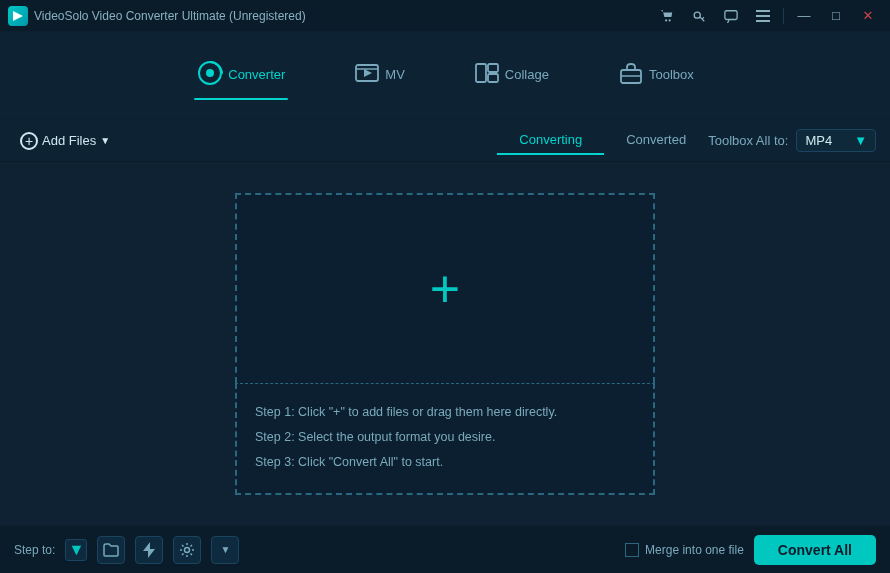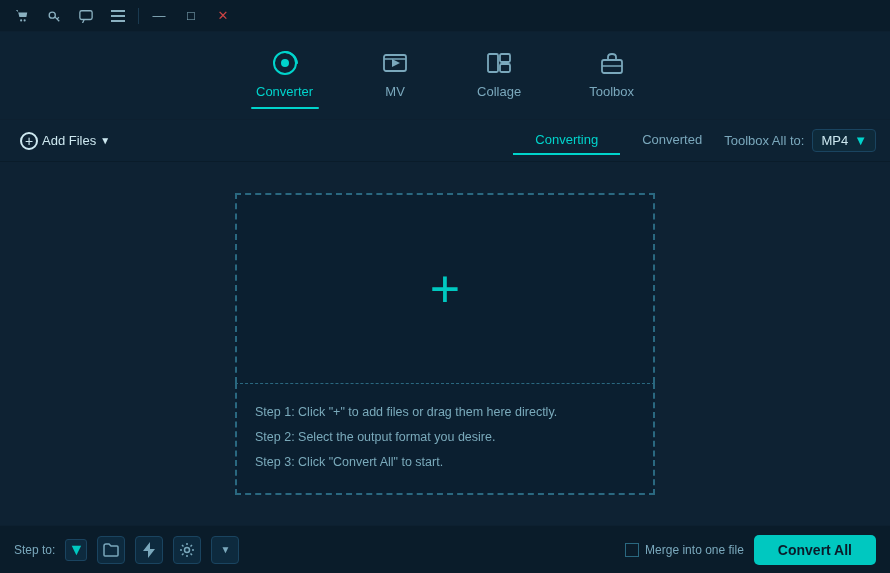--- a/index.html
+++ b/index.html
@@ -59,21 +59,21 @@
       height: 88px;
       background: #0d2233;
       display: flex;
       align-items: center;
       justify-content: center;
       gap: 40px;
       border-bottom: 1px solid #0d2030;
     }
     .nav-item {
       display: flex;
-      flex-direction: column;
+      flex-direction: row;
       align-items: center;
       gap: 4px;
       cursor: pointer;
       padding: 6px 14px 8px;
       position: relative;
       color: #7aa8bc;
     }
     .nav-item.active {
       color: #00d4cc;
     }
@@ -155,21 +155,21 @@
       color: #7aa8bc;
       margin-left: auto;
     }
     #format-select {
       display: flex;
       align-items: center;
       background: #0e2a3a;
       border: 1px solid #1a4460;
       border-radius: 4px;
       padding: 3px 8px;
-      gap: 6px;
+      gap: 22px;
       cursor: pointer;
       color: #cde8f0;
       font-size: 13px;
     }
     #format-dropdown-arrow {
       color: #00d4cc;
     }
 
     
     #main-content {
@@ -275,20 +275,28 @@
       padding: 7px 24px;
       font-size: 14px;
       font-weight: 600;
       cursor: pointer;
     }
   </style>
 </head>
 <body>
 
 <div id="titlebar">
+  <div id="titlebar-left">
+    <div id="app-logo">
+      <svg width="14" height="14" viewBox="0 0 14 14">
+        <polygon points="2,2 12,7 2,12" fill="white"></polygon>
+      </svg>
+    </div>
+    <span id="titlebar-title">VideoSolo Video Converter Ultimate (Unregistered)</span>
+  </div>
   <div id="titlebar-controls">
     <div class="titlebar-icon">
       <svg width="14" height="14" viewBox="0 0 16 16" fill="currentColor">
         <path d="M1 1h2l2 8h8l1-5H4"></path>
         <circle cx="7" cy="13" r="1.2"></circle>
         <circle cx="11" cy="13" r="1.2"></circle>
       </svg>
     </div>
     <div class="titlebar-icon">
       <svg width="14" height="14" viewBox="0 0 16 16" fill="none" stroke="currentColor" stroke-width="1.5">

